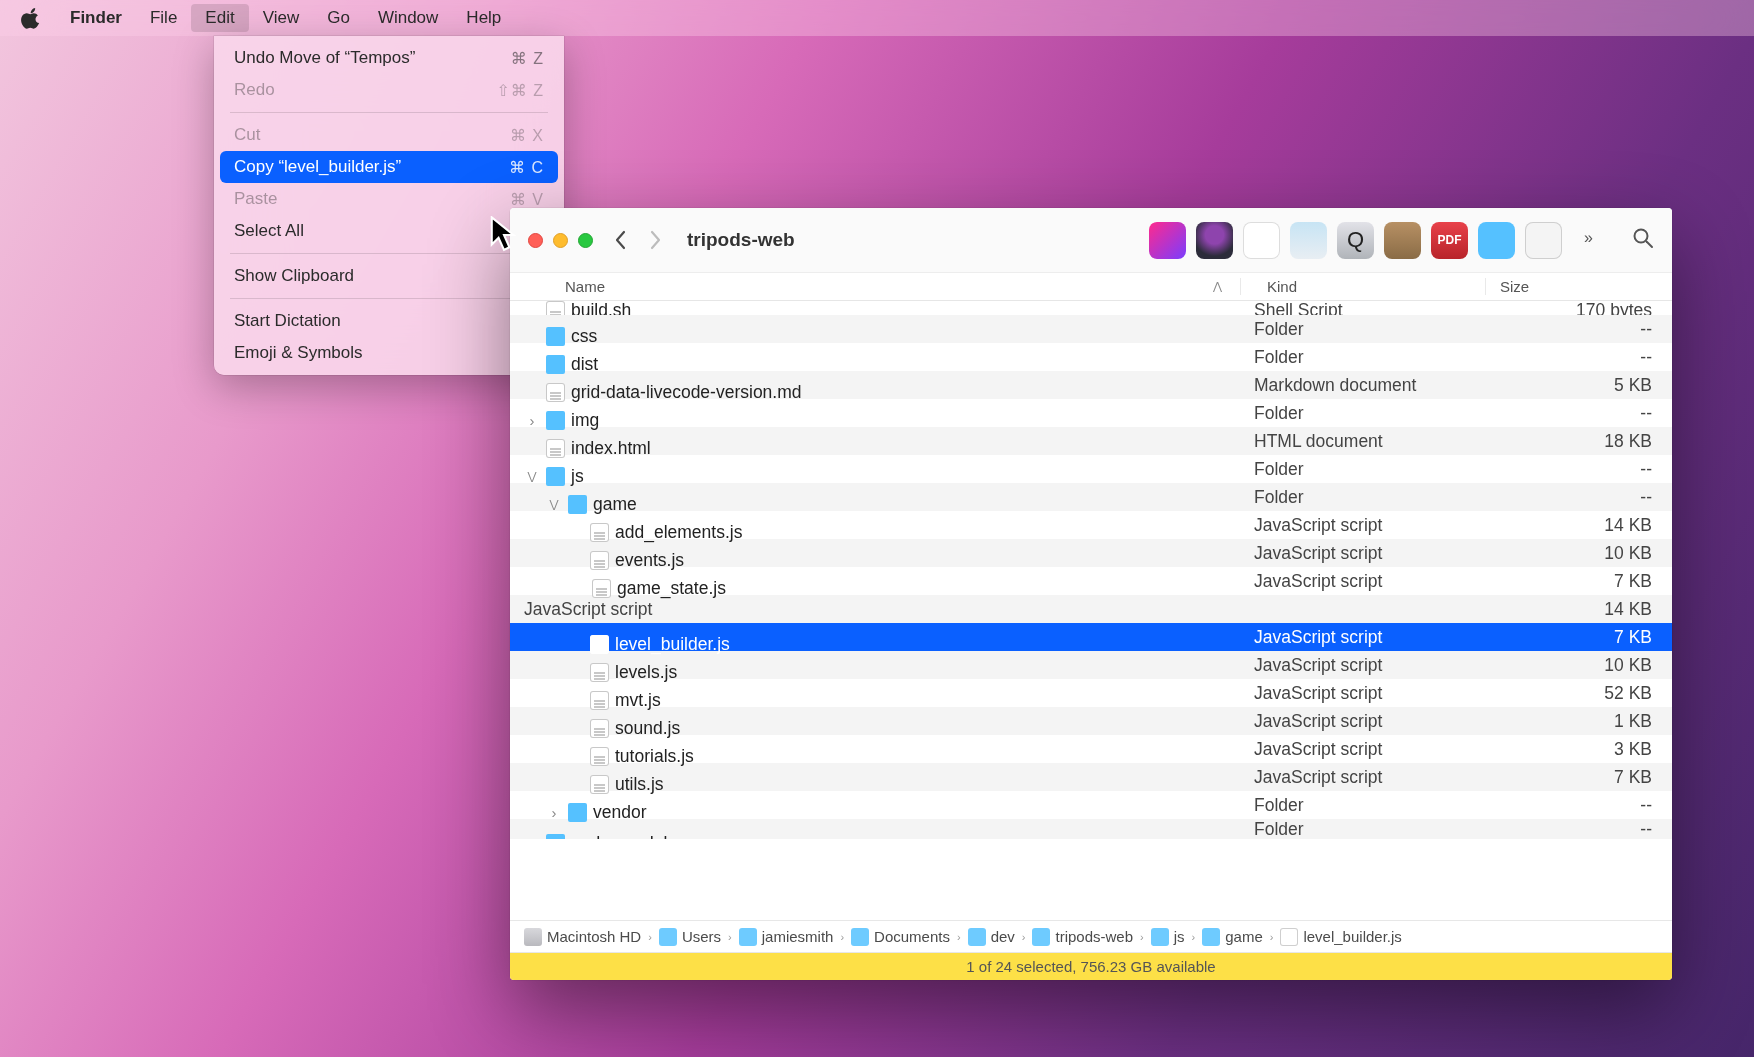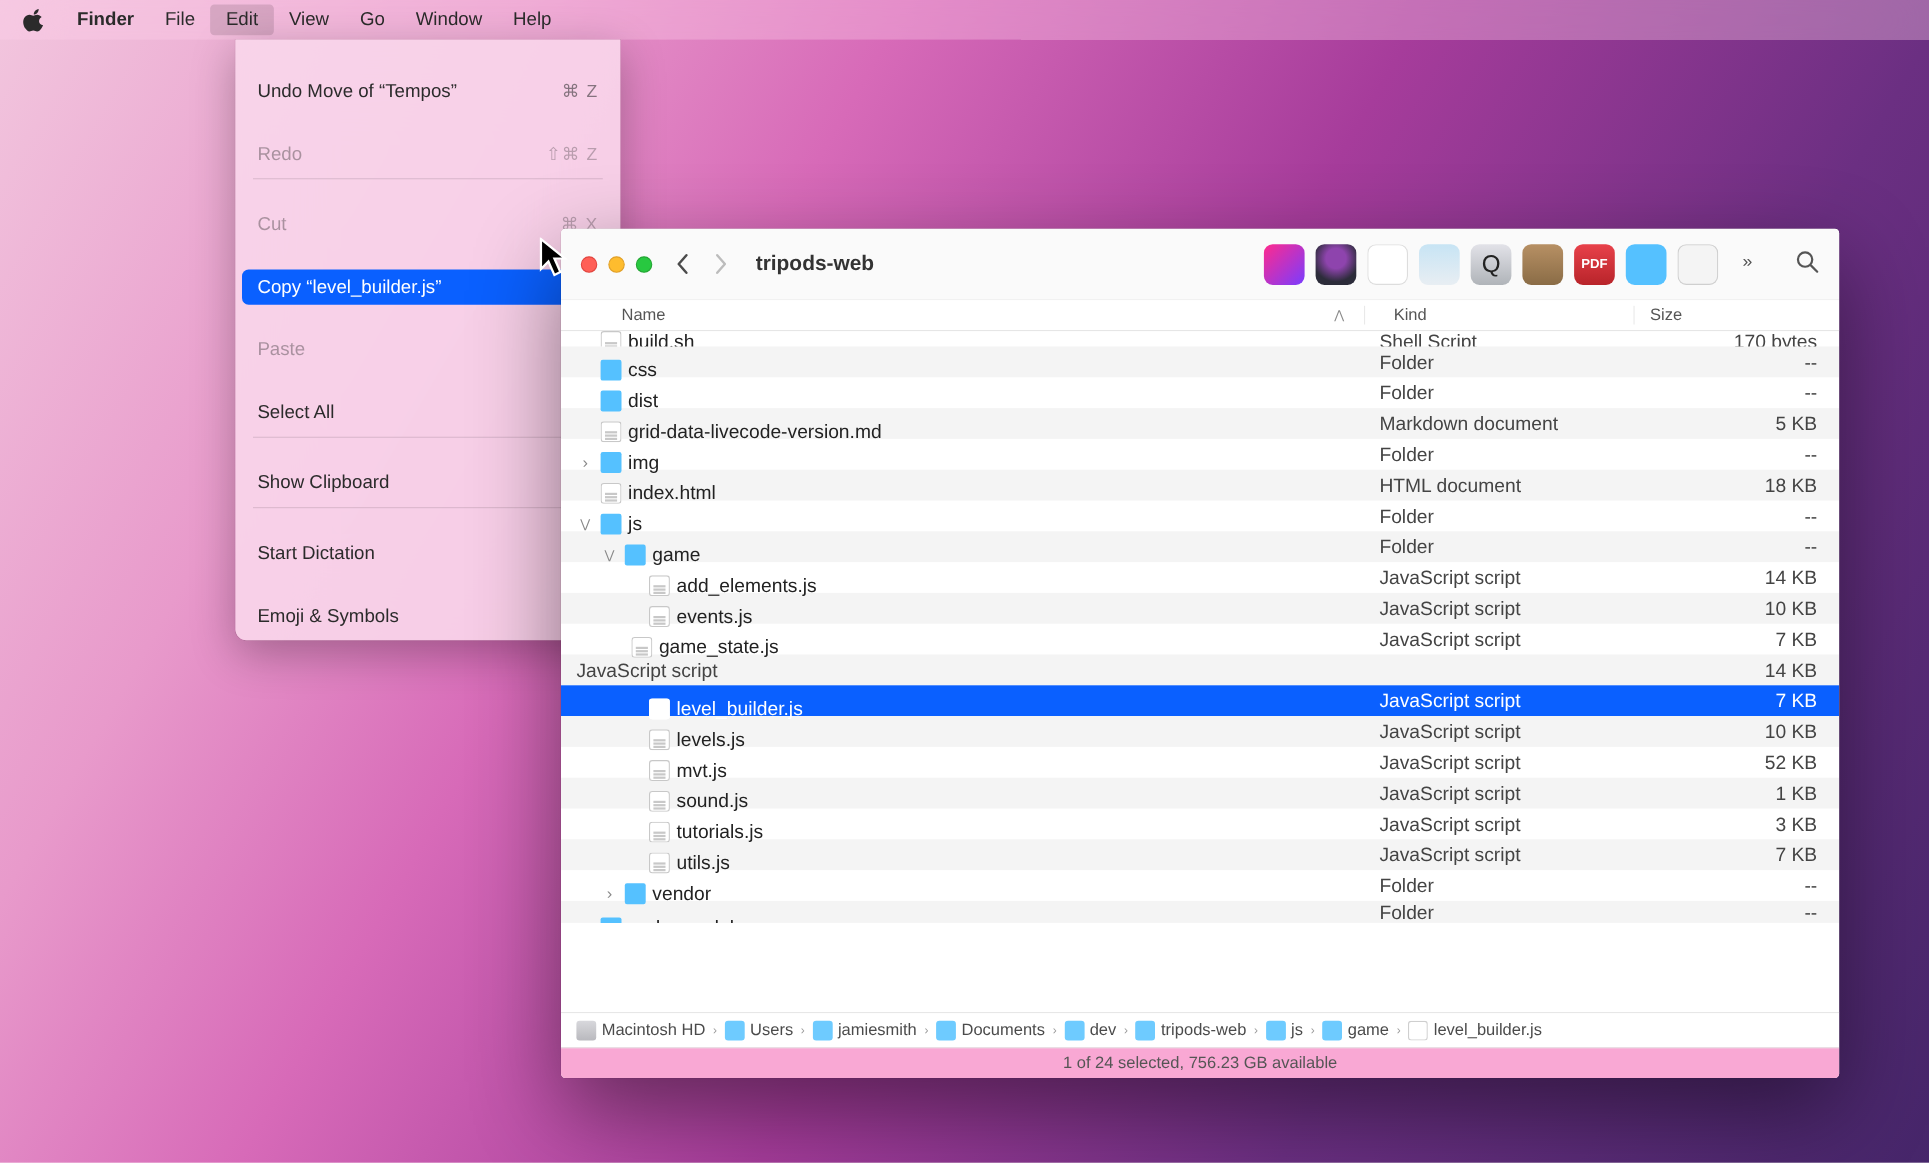--- a/index.html
+++ b/index.html
@@ -8,21 +8,21 @@
 
 
 .menubar { position:absolute; top:0; left:0; right:0; height:36px; display:flex; align-items:center; gap:0; padding:0 20px; font-size:17px; color:#2b2b2b; background:rgba(255,210,235,0.35); backdrop-filter:blur(30px); }
 .apple-logo { width:22px; height:22px; margin-right:14px; }
 .menubar-item { padding:4px 14px; border-radius:4px; height:28px; display:flex; align-items:center; }
 .menubar-item.appname { font-weight:600; }
 .menubar-item.active { background:rgba(0,0,0,0.12); }
 
 
 .dropdown { position:absolute; left:214px; top:36px; width:350px; background:rgba(250,215,235,0.9); backdrop-filter:blur(40px); border-radius:0 0 10px 10px; box-shadow:0 12px 40px rgba(0,0,0,0.28),0 0 0 0.5px rgba(0,0,0,0.15); padding:6px; font-size:17px; }
-.dropdown-item { display:flex; align-items:center; justify-content:space-between; height:32px; padding:0 14px; border-radius:6px; color:#2b2b2b;margin-top:25px; }
+.dropdown-item { display:flex; align-items:center; justify-content:space-between; height:32px; padding:0 14px; border-radius:6px; color:#2b2b2b; }
 .dropdown-item.disabled { color:rgba(40,40,40,0.38); }
 .dropdown-item.highlight { background:#0a60ff; color:#fff; }
 .dropdown-sep { height:1px; background:rgba(0,0,0,0.12); margin:6px 10px; }
 .shortcut { font-size:16px; color:rgba(40,40,40,0.55); letter-spacing:1px; }
 .dropdown-item.disabled .shortcut { color:rgba(40,40,40,0.3); }
 .dropdown-item.highlight .shortcut { color:rgba(255,255,255,0.85); }
 .dropdown-icon { color:rgba(40,40,40,0.55); font-size:15px; }
 
 
 .cursor { position:absolute; left:490px; top:216px; z-index:9999; pointer-events:none; }
@@ -78,21 +78,21 @@
 
 .pathbar { height:32px; display:flex; align-items:center; gap:7px; padding:0 14px; font-size:15px; color:#4b4b4b; border-top:1px solid #e7e7e7; background:#fff;margin-top:35px; }
 .pathbar .crumb { display:flex; align-items:center; gap:5px; }
 .pathbar .chev { color:#9a9a9a; font-size:11px; }
 .crumb-icon { width:18px; height:18px; border-radius:3px; }
 .crumb-icon.hdd { background:linear-gradient(#d8d8dc,#b9b9be); }
 .crumb-icon.folder-s { background:#6ecbff; }
 .crumb-icon.doc-s { background:#fff; box-shadow:inset 0 0 0 1px #cfcfcf; }
 
 
-.statusbar { height:28px; display:flex; align-items:center; justify-content:center; font-size:15px; color:#555; border-top:1px solid #e7e7e7; background:#f9a8d4; }
+.statusbar { height:28px; display:flex; align-items:center; justify-content:center; font-size:15px; color:#555; border-top:1px solid #e7e7e7; background:#fde047; }
 
 
 .row.clip { height:14px; overflow:hidden; align-items:flex-end; }
 .row.clip > * { transform:translateY(6px); }
 </style>
 </head>
 <body>
 
 <div class="menubar">
   <span class="apple-logo">
@@ -293,21 +293,21 @@
       <div class="row alt">
         <div class="cell-name" style="padding-left: 58px;">
           <span class="disclosure"></span>
           <span class="file-icon doc"></span>
           <span class="fname">events.js</span>
         </div>
         <div class="cell-kind">JavaScript script</div>
         <div class="cell-size">10 KB</div>
       </div>
       <div class="row">
-        <div class="cell-name" style="padding-left: 42px;">
+        <div class="cell-name" style="padding-left: 60px;">
           <span class="disclosure"></span>
           <span class="file-icon doc"></span>
           <span class="fname">game_state.js</span>
         </div>
         <div class="cell-kind">JavaScript script</div>
         <div class="cell-size">7 KB</div>
       </div>
       <div class="row alt">
         <div class="cell-kind">JavaScript script</div>
         <div class="cell-size">14 KB</div>

